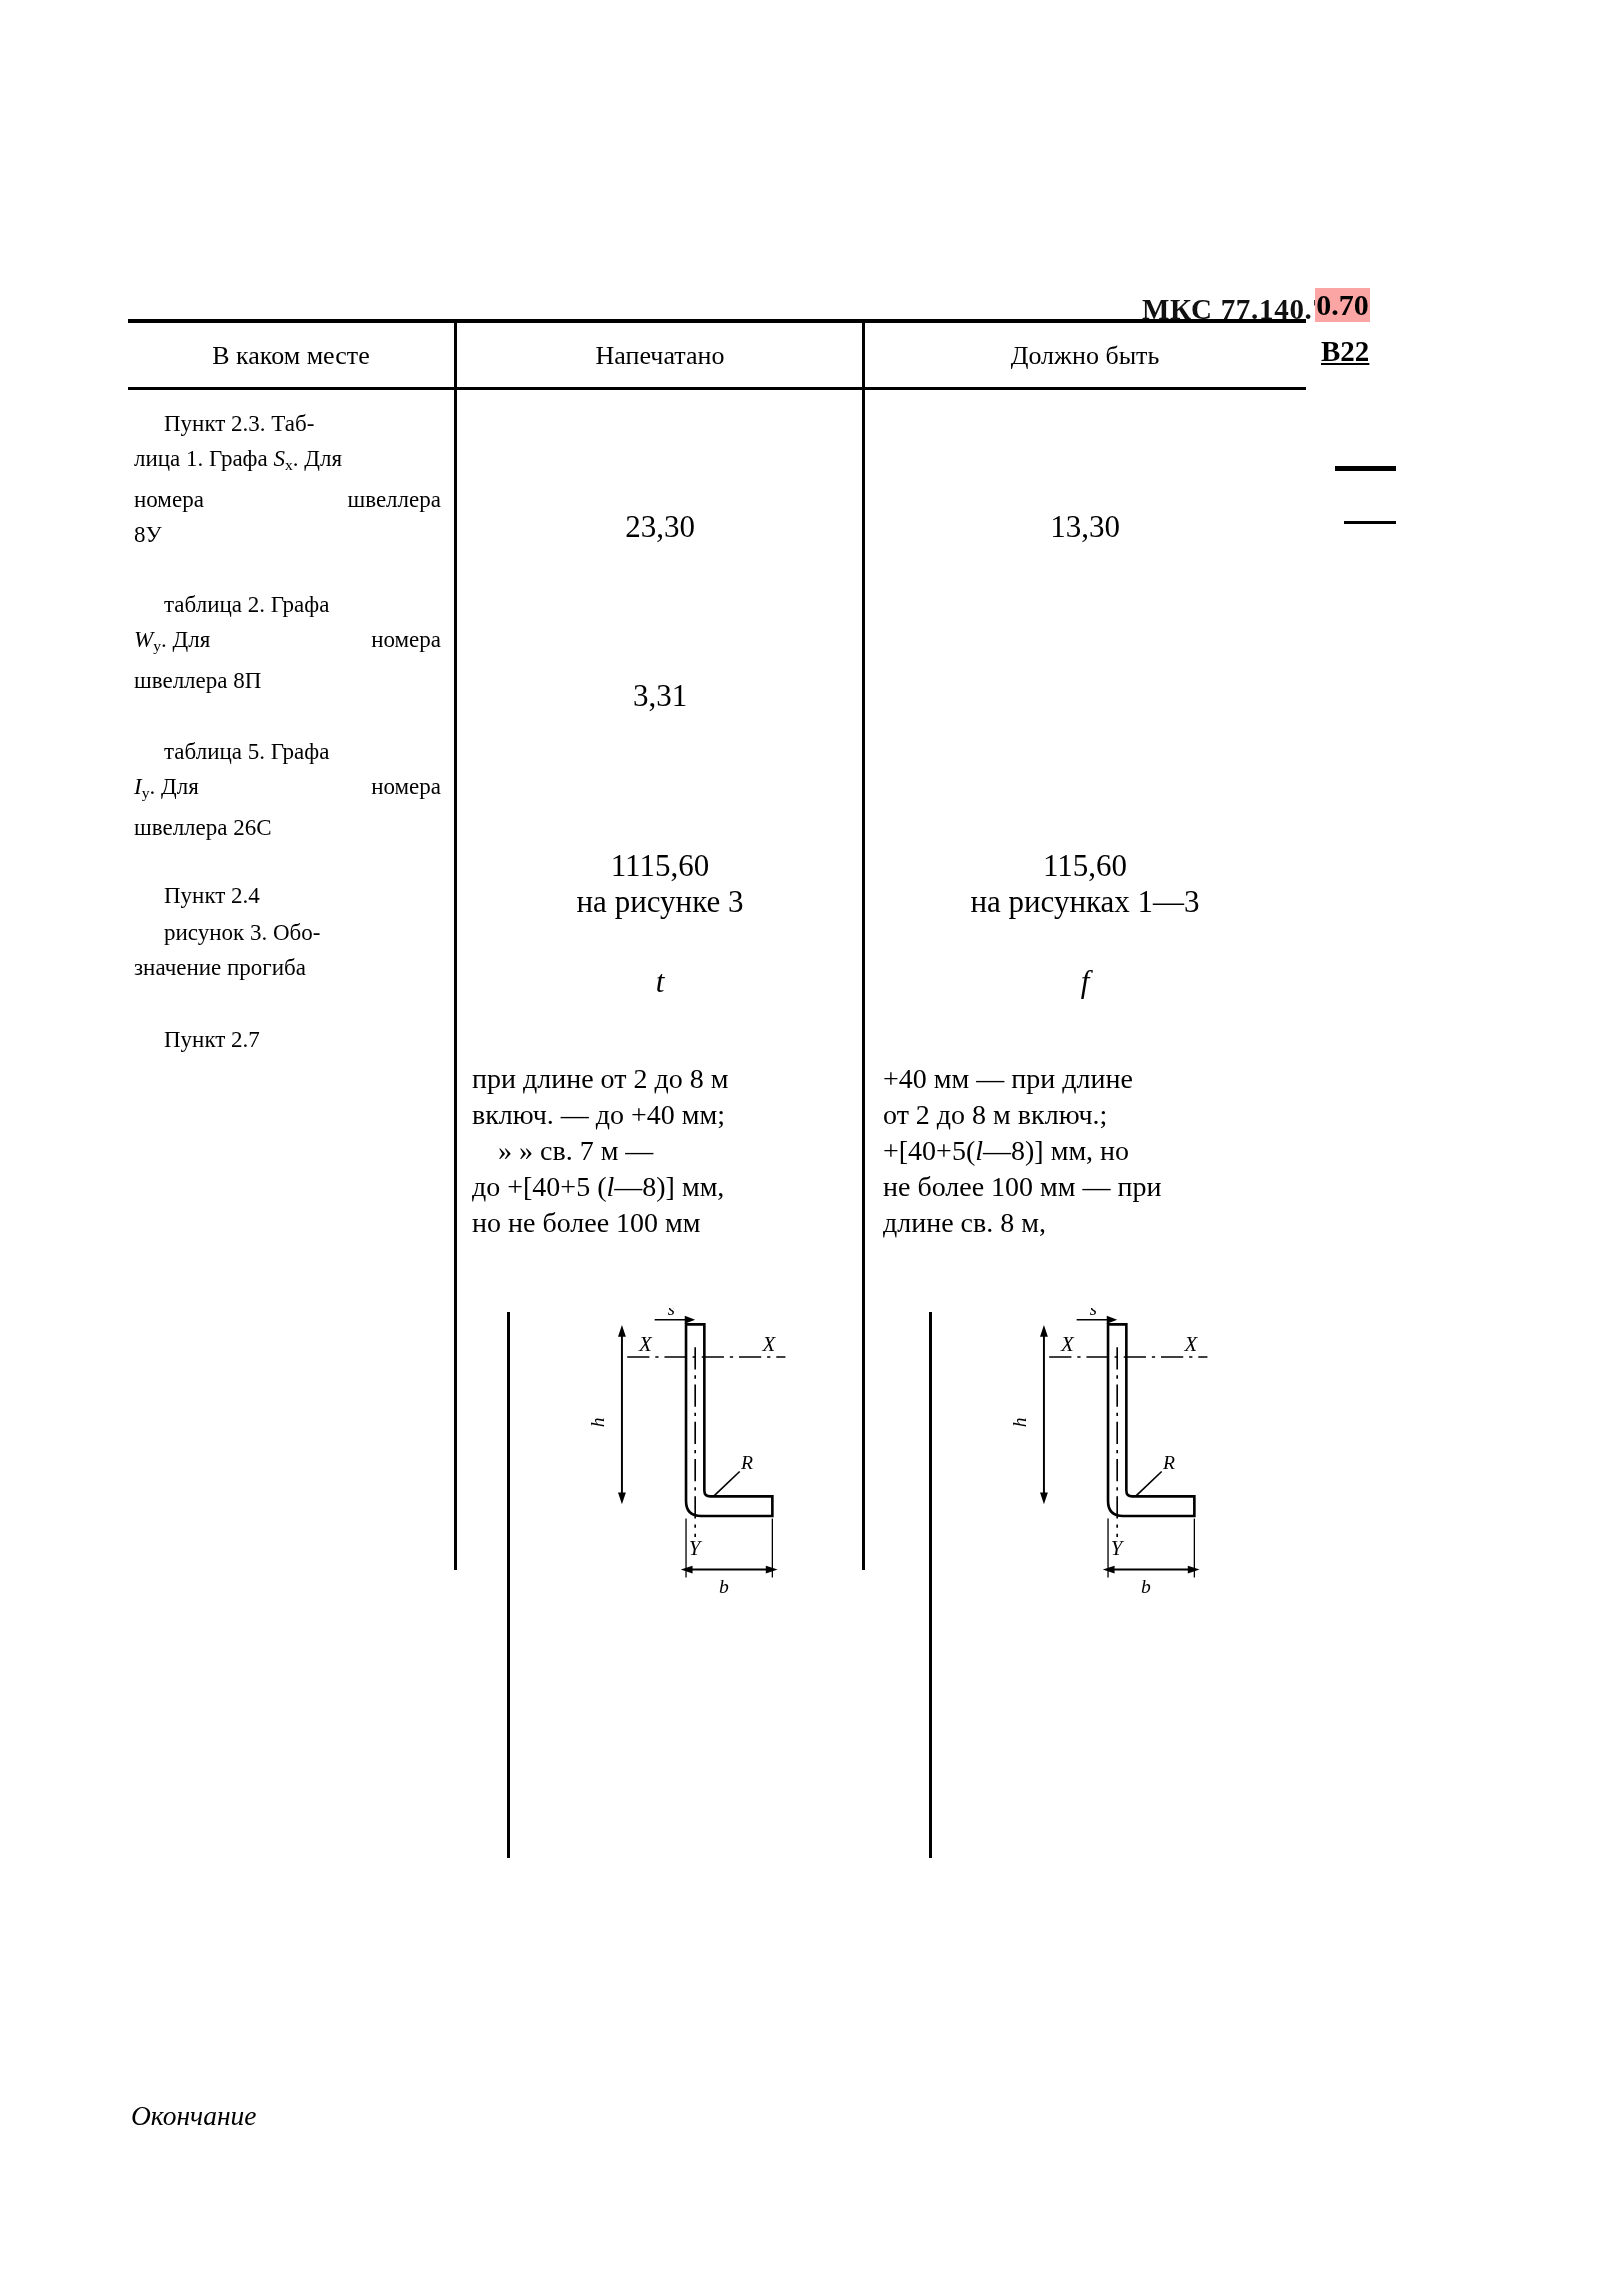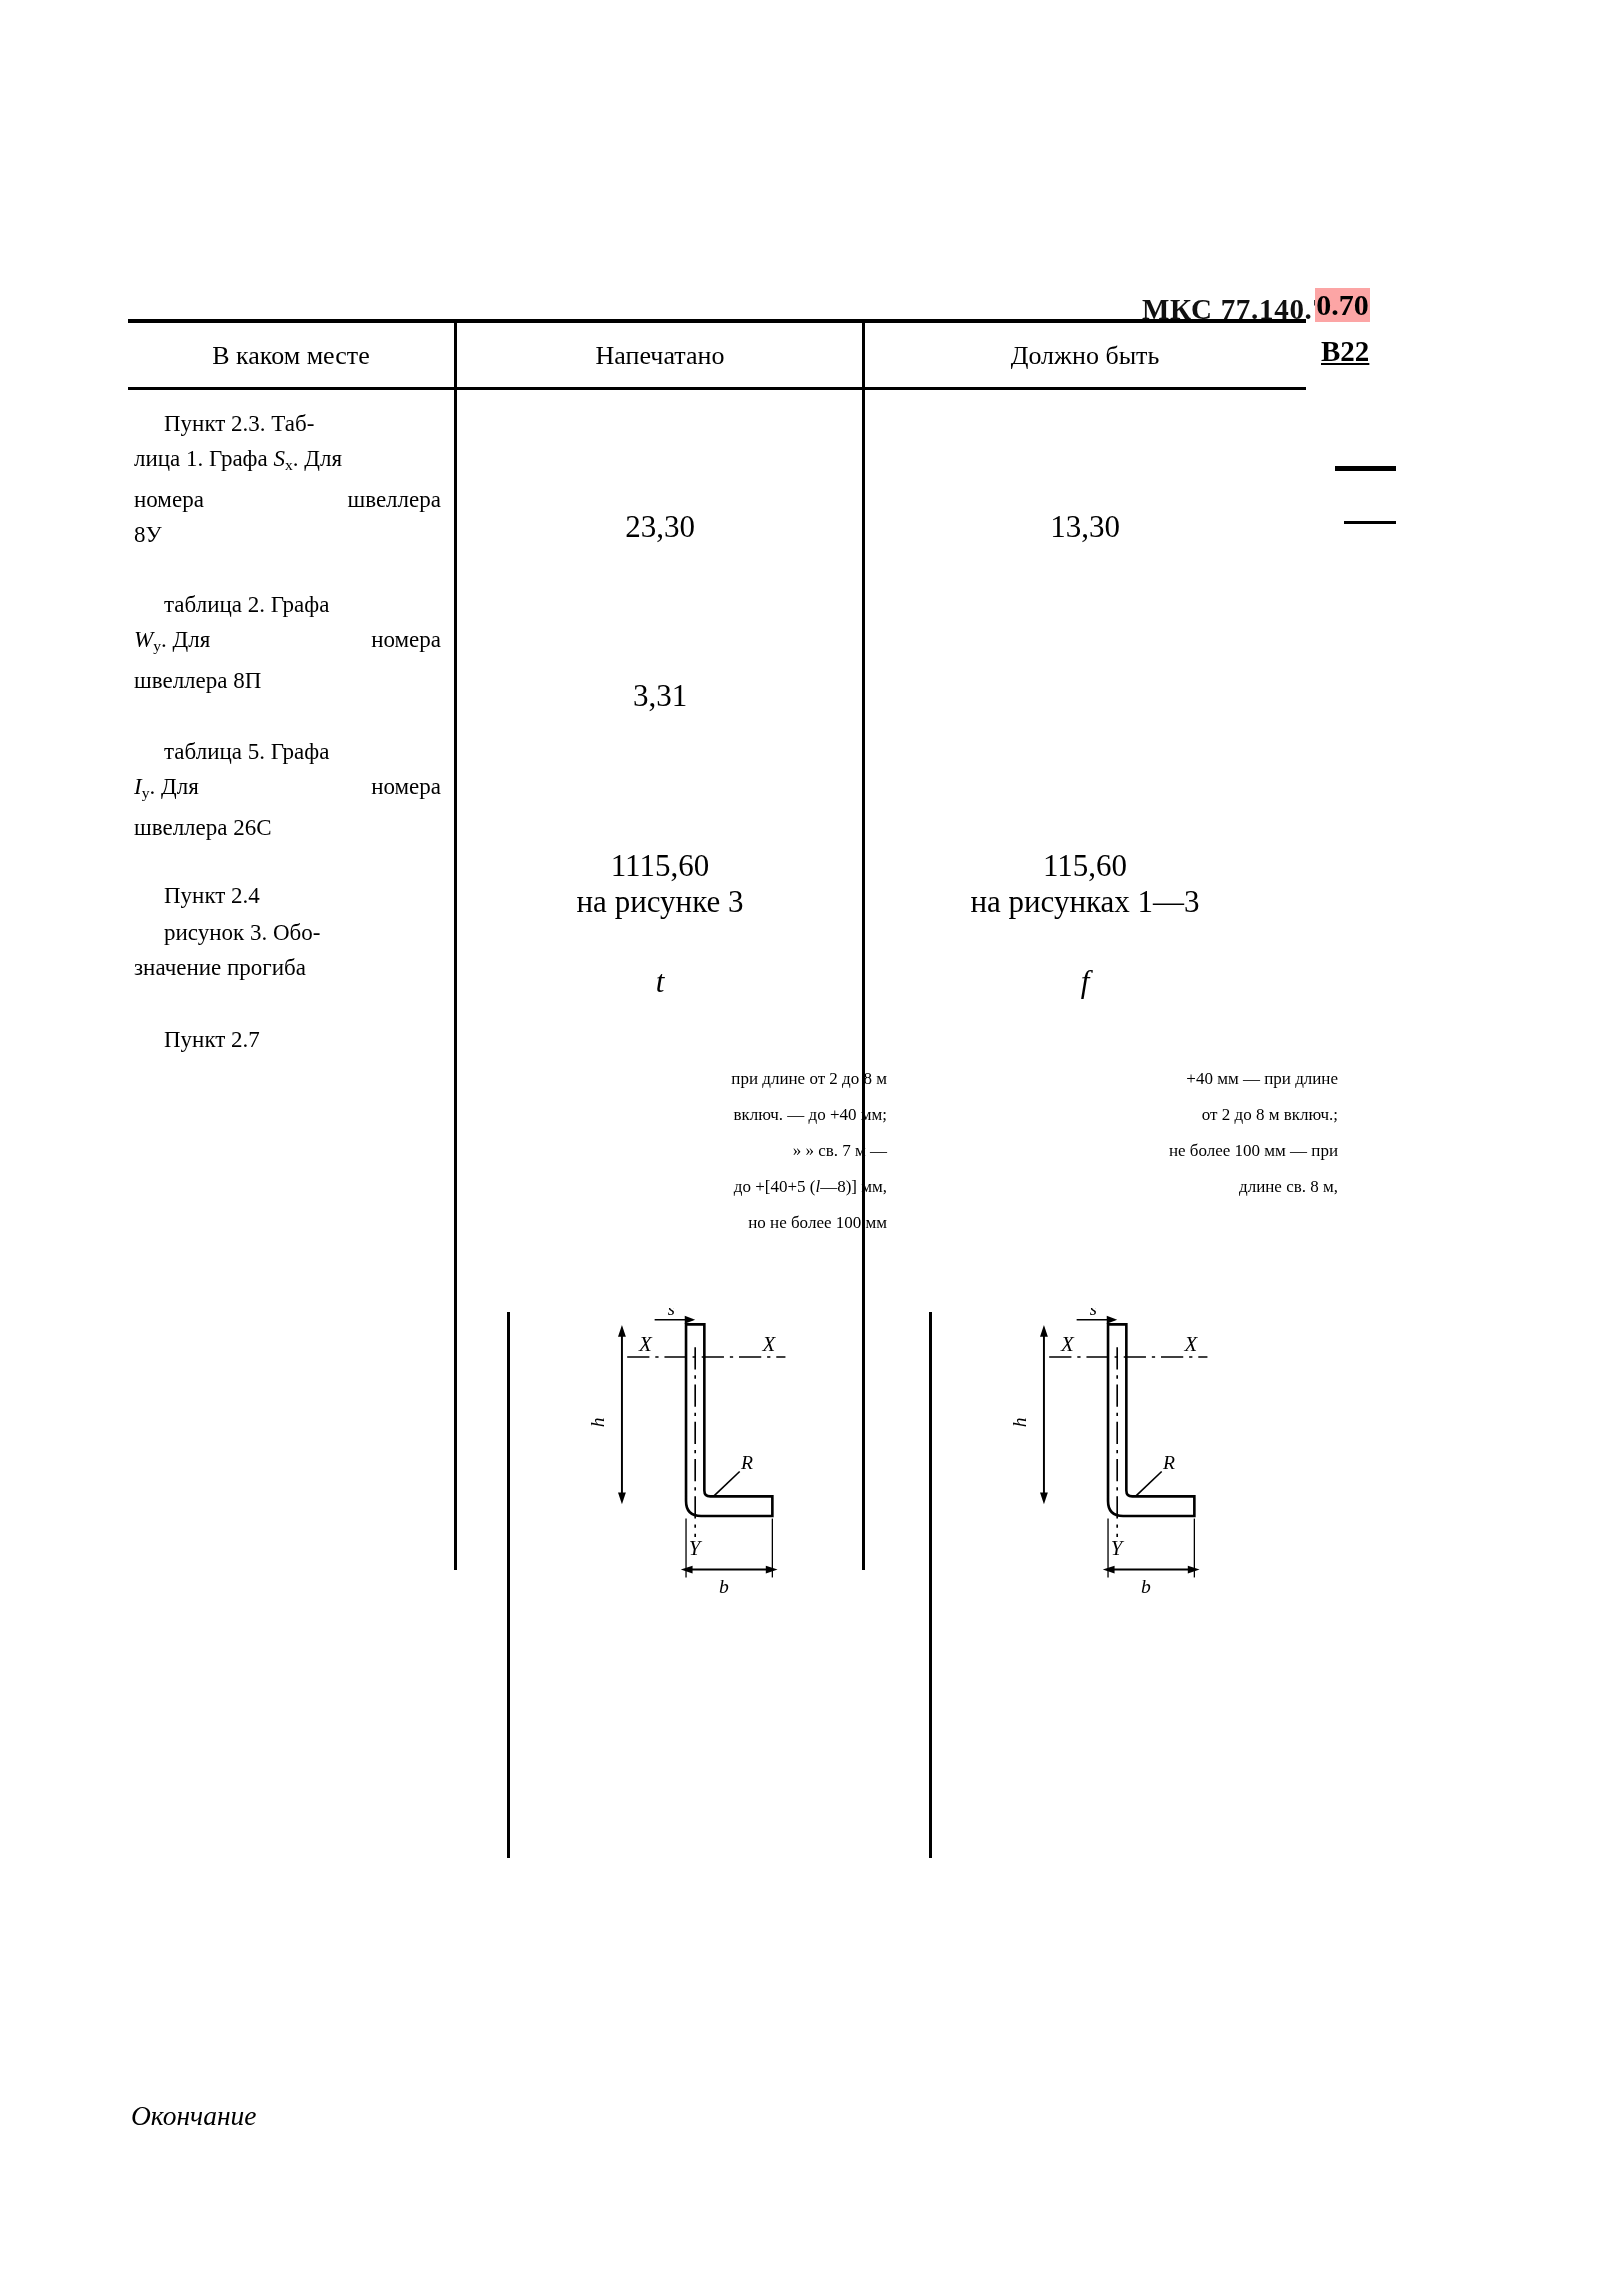--- a/index.html
+++ b/index.html
@@ -154,25 +154,24 @@
   .r2 { top: 678px; }
   .m3 { top: 848px; }
   .r3 { top: 848px; }
   .m4 { top: 884px; }
   .r4 { top: 884px; }
   .m5 { top: 964px; font-style: italic; }
   .r5 { top: 964px; font-style: italic; }
 
   .para {
     position: absolute;
-    font-size: 17px;
+    font-size: 28px;
     line-height: 36px;
     font-family: "Liberation Serif", serif;
-    text-align: right;
-    margin-left: 36px;
+    text-align: left;
   }
   .para.m { left: 472px; width: 379px; top: 1061px; }
   .para.r { left: 883px; width: 419px; top: 1061px; }
   .para .indent-sp { display: inline-block; width: 26px; }
 
   
   .figure {
     position: absolute;
     width: 275px;
     height: 327px;
@@ -269,20 +268,21 @@
     <div>при длине от 2 до 8 м</div>
     <div>включ. — до +40 мм;</div>
     <div><span class="indent-sp"></span><span>»      » св. 7 м —</span></div>
     <div>до +[40+5 (<span class="ital">l</span>—8)] мм,</div>
     <div>но не более 100 мм</div>
   </div>
 
   <div class="para r">
     <div>+40 мм — при длине</div>
     <div>от 2 до 8 м включ.;</div>
+    <div>+[40+5(<span class="ital">l</span>—8)] мм, но</div>
     <div>не более 100 мм — при</div>
     <div>длине св. 8 м,</div>
   </div>
 
   <div class="figure fig-left">
     <svg width="275" height="327" viewBox="0 0 420 500" xmlns="http://www.w3.org/2000/svg">
 
       <path d="M168 25 L168 295 Q168 318 191 318 L300 318 L300 288 L205 288 Q196 288 196 279 L196 25 Z" fill="none" stroke="#000" stroke-width="4"></path>
 
       <line x1="70" y1="35" x2="70" y2="290" stroke="#000" stroke-width="3"></line>

